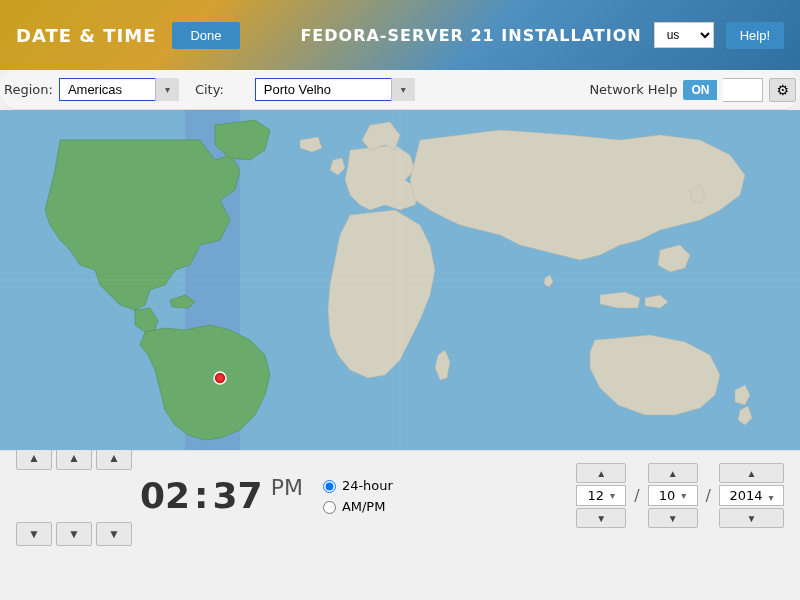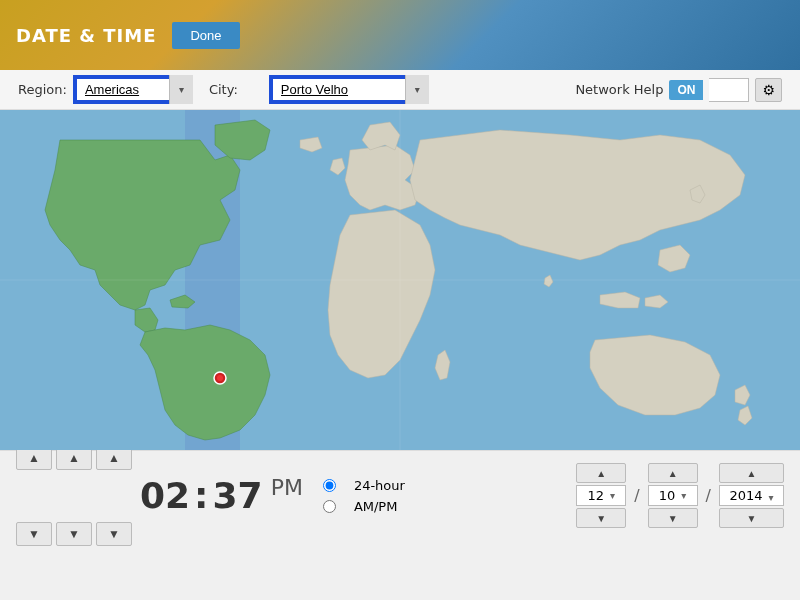--- a/index.html
+++ b/index.html
@@ -61,50 +61,50 @@
       padding: 6px 14px;
       font-size: 13px;
       cursor: pointer;
       border-radius: 2px;
     }
 
     
     #controls-bar {
       display: flex;
       align-items: center;
-      padding: 6px 18px;
+      padding: 6px 4px;
       background: #f5f5f5;
       border-bottom: 1px solid #ddd;
       gap: 16px;
       height: 40px;
+      border-radius: 17px;
     }
     .control-group {
       display: flex;
       align-items: center;
       gap: 6px;
     }
     .control-label {
       font-size: 13px;
       color: #333;
     }
     .dropdown-wrapper {
       position: relative;
       display: flex;
       align-items: center;
     }
     .dropdown-select {
       appearance: none;
       -webkit-appearance: none;
       background: white;
-      border: 4px solid #1d4ed8;
+      border: 1px solid #1d4ed8;
       padding: 3px 28px 3px 8px;
       font-size: 13px;
       cursor: pointer;
       min-width: 120px;
-      text-decoration: underline;
     }
     .dropdown-select.city {
       min-width: 160px;
       margin-left: 25px;
     }
     .dropdown-arrow {
       position: absolute;
       right: 0;
       top: 0;
       bottom: 0;
@@ -211,22 +211,22 @@
       color: #555;
     }
     #time-format {
       display: flex;
       flex-direction: column;
       gap: 6px;
       margin-left: 20px;
     }
     .radio-label {
       display: flex;
-      align-items: center;
-      gap: 18px;
+      align-items: flex-end;
+      gap: 6px;
       font-size: 13px;
       cursor: pointer;
     }
     .radio-input {
       cursor: pointer;
     }
     #date-controls {
       display: flex;
       align-items: center;
       gap: 6px;
@@ -288,20 +288,27 @@
       stroke-width: 1.5;
     }
   </style>
 </head>
 <body>
 
 <div id="header">
   <div id="header-left">
     <span id="title">DATE &amp; TIME</span>
     <button id="done-button">Done</button>
+  </div>
+  <div id="header-right">
+    <span id="install-title">FEDORA-SERVER 21 INSTALLATION</span>
+    <select id="lang-select">
+      <option>us</option>
+    </select>
+    <button id="help-button">Help!</button>
   </div>
 </div>
 
 <div id="controls-bar">
   <div class="control-group">
     <span class="control-label">Region:</span>
     <div class="dropdown-wrapper">
       <select class="dropdown-select">
         <option>Americas</option>
         <option>Europe</option>

